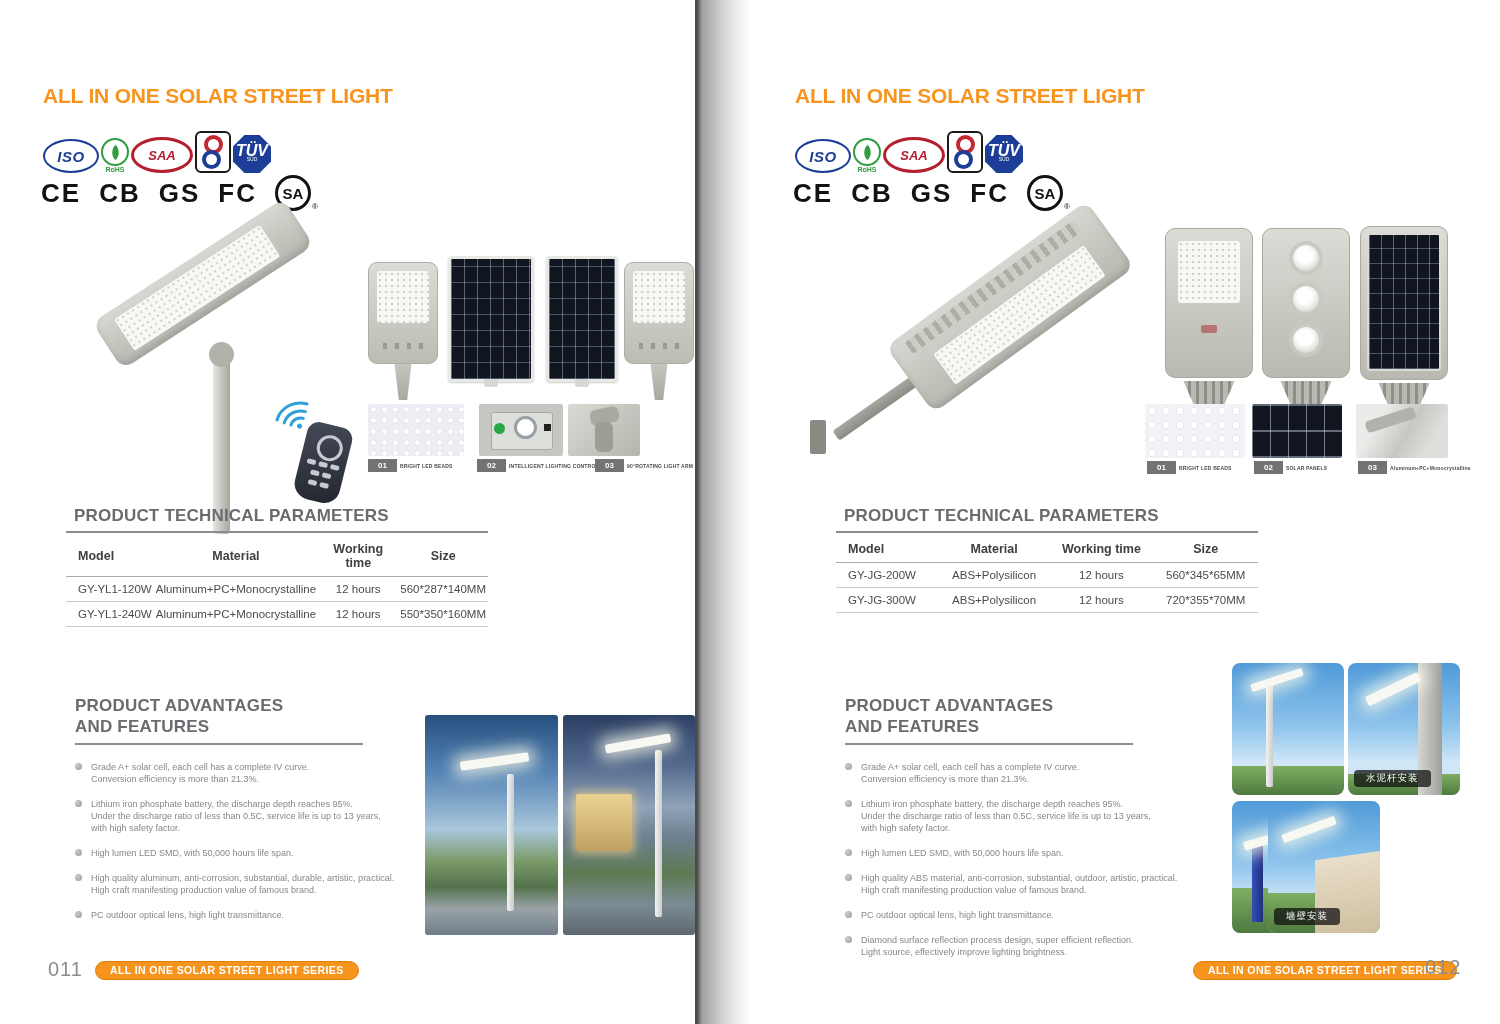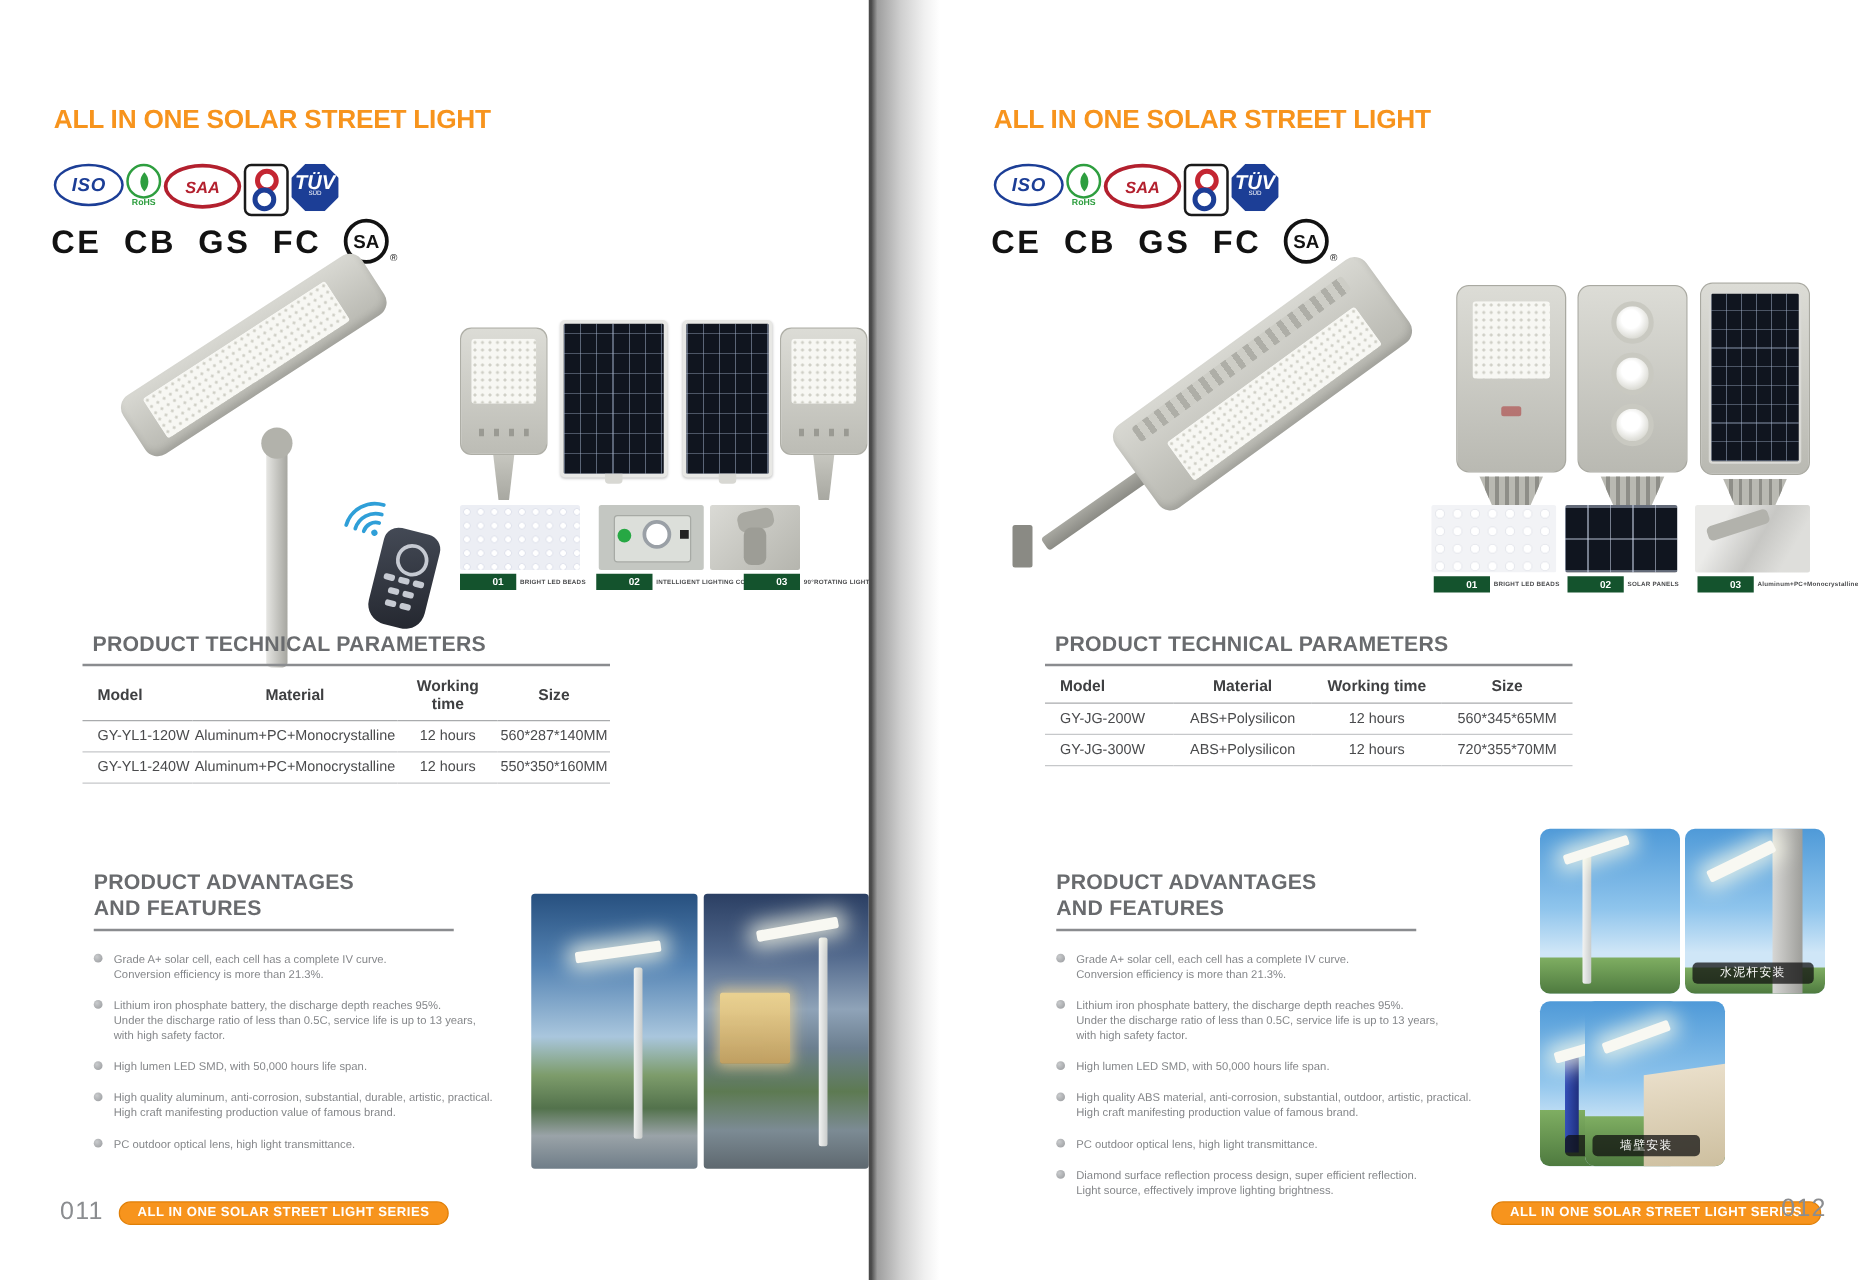--- a/index.html
+++ b/index.html
@@ -15,21 +15,21 @@
     background:linear-gradient(90deg,#4a4a4a 0px,#4a4a4a 2px,#9e9e9e 12%,#cfcfcf 45%,#f0f0f0 78%,#ffffff 100%);
   }
   
   .page-title{
     position:absolute;margin:0;font-size:21px;font-weight:bold;color:#f7941d;letter-spacing:-0.2px;white-space:nowrap;
   }
   .sec-wrap{position:absolute;}
   .sec-h{margin:0 0 5px 8px;font-size:17px;font-weight:bold;color:#696b6e;letter-spacing:0.2px;white-space:pre-line;line-height:21px;}
   .rule{height:2px;background:#8a8c8f;}
   
-  .cert-row{position:absolute;display:flex;align-items:flex-start;gap:2px;}
+  .cert-row{position:absolute;display:flex;align-items:flex-end;gap:2px;}
   .cert{display:flex;flex-direction:column;align-items:center;justify-content:center;}
   .iso-badge{width:52px;height:30px;border:2px solid #1c3e96;border-radius:50%;display:flex;align-items:center;justify-content:center;}
   .iso-badge b{font-size:15px;font-style:italic;color:#1c3e96;letter-spacing:0.5px;}
   .rohs-circle{width:24px;height:24px;border:2px solid #2e9e3f;border-radius:50%;background:radial-gradient(#effaе8,#c9ecb8);display:flex;align-items:center;justify-content:center;}
   .leaf{display:block;width:11px;height:11px;background:#2e9e3f;border-radius:0 100% 0 100%;transform:rotate(45deg);}
   .saa-badge{width:56px;height:30px;border:3px solid #b3202e;border-radius:50%;display:flex;align-items:center;justify-content:center;}
   .saa-badge b{font-size:13px;color:#b3202e;font-style:italic;}
   .smark{width:32px;height:38px;border:2px solid #1a1a1a;border-radius:6px;display:flex;flex-direction:column;align-items:center;justify-content:center;background:#fff;}
   .ring{display:block;width:11px;height:11px;border-radius:50%;}
   .ring.red{border:4px solid #c42632;}
@@ -111,21 +111,21 @@
   .det-arm{background:linear-gradient(135deg,#dadad5,#b5b5ae);}
   .det-arm .j1{position:absolute;left:30%;top:8%;width:40%;height:30%;background:#a9a9a2;border-radius:6px;transform:rotate(-12deg);}
   .det-arm .j2{position:absolute;left:38%;top:34%;width:24%;height:58%;background:#9d9d96;border-radius:6px;}
   .det-solar{background-color:#10151f;background-image:
       repeating-linear-gradient(90deg,rgba(200,210,230,.55) 0 1px,transparent 1px 18px),
       repeating-linear-gradient(0deg,rgba(200,210,230,.45) 0 2px,transparent 2px 26px);}
   .det-alu{background:linear-gradient(120deg,#ebebe9 25%,#c7c7c4 55%,#dededb 80%);}
   .det-alu .bar{position:absolute;left:10%;top:18%;width:55%;height:22%;background:#b2b2ac;border-radius:4px;transform:rotate(-18deg);}
   
   .callout{position:absolute;display:flex;align-items:center;gap:3px;white-space:nowrap;}
-  .co-num{width:29px;height:13px;background:#14532d;color:#fff;font-size:8px;font-weight:bold;display:flex;align-items:center;justify-content:center;padding-left:16px;}
+  .co-num{width:29px;height:13px;background:#737373;color:#fff;font-size:8px;font-weight:bold;display:flex;align-items:center;justify-content:center;}
   .co-txt{font-size:5px;font-weight:bold;color:#4a4b4d;letter-spacing:0.2px;}
   
   .unit{position:absolute;width:88px;}
   .unit-body{height:148px;background:linear-gradient(180deg,#dcdcd6,#b9b9b2);border:1px solid #a9a9a1;border-radius:10px;position:relative;}
   .unit-body .face{position:absolute;left:12px;right:12px;top:12px;height:62px;}
   .lens{width:26px;height:26px;border-radius:50%;border:4px solid #c9c9c1;background:radial-gradient(circle at 45% 40%,#ffffff 35%,#d9d9d2 75%);margin:7px auto 0;}
   .lens:first-child{margin-top:12px;}
   .solar-fill{position:absolute;left:6px;right:6px;top:6px;bottom:8px;border:2px solid #dadad6;border-radius:3px;background-color:#10151f;background-image:
       repeating-linear-gradient(90deg,rgba(165,180,205,.5) 0 1px,transparent 1px 12px),
       repeating-linear-gradient(0deg,rgba(165,180,205,.4) 0 1px,transparent 1px 15px);}
@@ -136,21 +136,21 @@
   .app1{background:linear-gradient(180deg,#27507f 0%,#5584b4 26%,#a9c6dd 52%,#7d9c6b 66%,#53724c 78%,#9aa3a8 88%,#6f7d88 100%);}
   .app2{background:linear-gradient(180deg,#2b3f63 0%,#51688c 22%,#8fa3b8 42%,#6c7f90 56%,#5d7a52 72%,#7c8b94 86%,#5e686f 100%);}
   .app-pole{position:absolute;background:linear-gradient(90deg,#f2f3f2,#c9cccb);border-radius:2px;}
   .app-head{position:absolute;background:#f8f8f2;border-radius:2px;box-shadow:0 0 16px 6px rgba(255,255,235,.75);}
   .app-glow{position:absolute;background:linear-gradient(180deg,#f6d98f,#caa45f);opacity:.9;border-radius:2px;box-shadow:0 0 10px 3px rgba(246,214,140,.7);}
   
   .inst{position:absolute;width:112px;height:132px;border-radius:8px;overflow:hidden;background:linear-gradient(180deg,#4f9ad8 0%,#8ec4ec 48%,#cfe6f7 75%);}
   .inst .ground{position:absolute;left:0;bottom:0;width:100%;height:22%;background:linear-gradient(180deg,#7fae62,#4e7a3f);}
   .inst .bigpole{position:absolute;background:linear-gradient(90deg,#d6d6d4,#9e9e9a);}
   .inst .wall{position:absolute;right:0;bottom:0;width:58%;height:62%;background:linear-gradient(180deg,#e9dec9,#cdbf9f);transform:skewY(-8deg);transform-origin:bottom right;}
-  .inst-label{position:absolute;background:rgba(15,15,15,.74);color:#fff;font-size:9.5px;padding:2px 22px;border-radius:4px;letter-spacing:1px;white-space:nowrap;}
+  .inst-label{position:absolute;background:rgba(15,15,15,.74);color:#fff;font-size:9.5px;padding:2px 12px;border-radius:4px;letter-spacing:1px;white-space:nowrap;}
 </style>
 </head>
 <body>
 
 <section>
 
   <h1 class="page-title" style="left:43px;top:84px">ALL IN ONE SOLAR STREET LIGHT</h1>
 
   <div class="cert-row" style="left:43px;top:131px">
     <span class="cert iso-badge">

